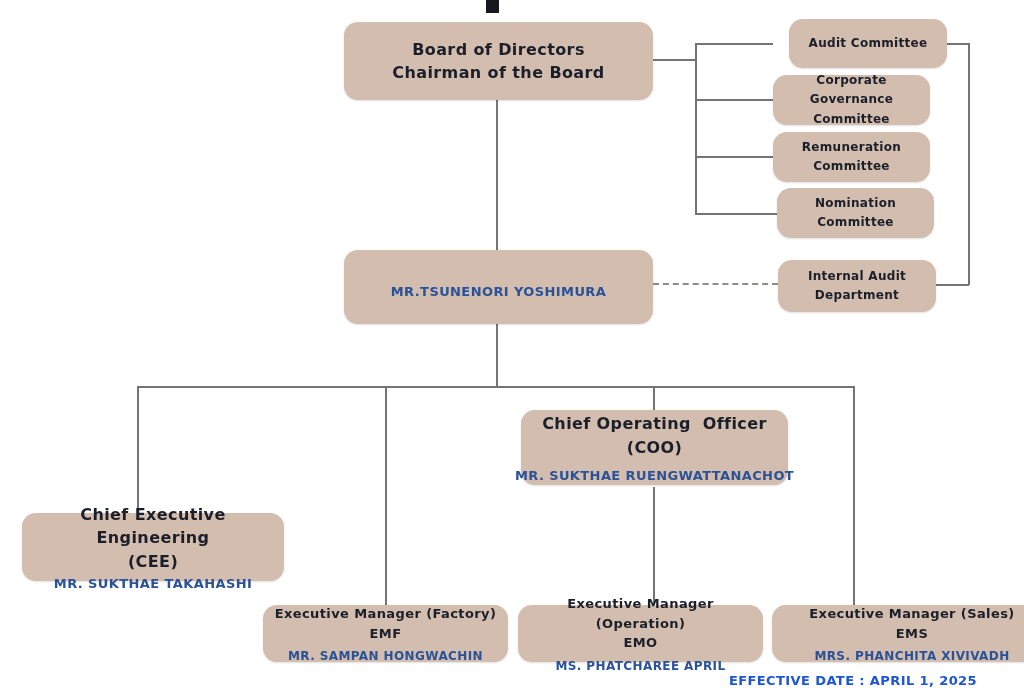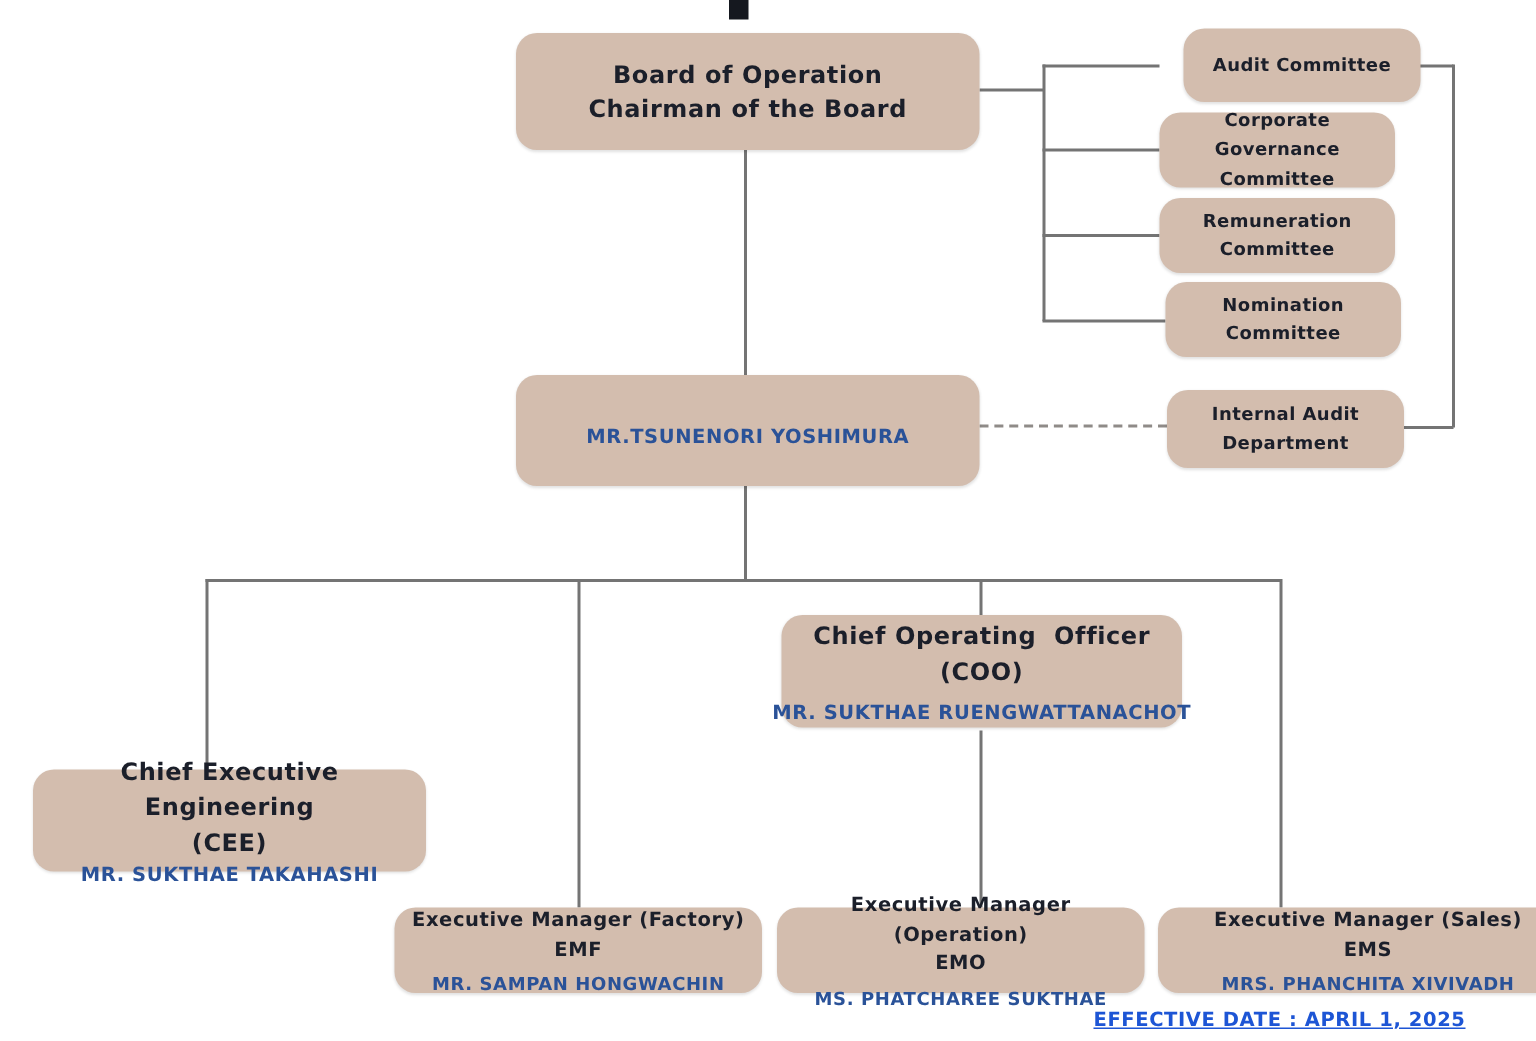--- a/index.html
+++ b/index.html
@@ -53,21 +53,20 @@
     background: none;
   }
   #effective-date {
     position: absolute;
     right: 47px;
     bottom: 6px;
     color: #1d55d5;
     font-weight: 700;
     font-size: 13px;
     letter-spacing: 0.4px;
-    text-decoration: underline;
     cursor: pointer;
   }
   #top-mark {
     position: absolute;
     left: 486px; top: 0;
     width: 13px; height: 13px;
     background: #15181f;
   }
 </style>
 </head>
@@ -90,21 +89,21 @@
   <div class="hline" style="left:137px; top:386px; width:717px;"></div>
   <div class="vline" style="left:137px; top:386px; height:127px;"></div>
   <div class="vline" style="left:385px; top:386px; height:219px;"></div>
   <div class="vline" style="left:653px; top:386px; height:24px;"></div>
   <div class="vline" style="left:653px; top:487px; height:118px;"></div>
   <div class="vline" style="left:853px; top:386px; height:219px;"></div>
 
   <div id="top-mark"></div>
 
   <div class="node big" style="left:344px; top:22px; width:309px; height:78px;">
-    <div class="title">Board of Operation
+    <div class="title">Board of Directors
 Chairman of the Board</div>
   </div>
 
   <div class="node big" style="left:344px; top:250px; width:309px; height:74px;">
     <div class="name">MR.TSUNENORI YOSHIMURA</div>
   </div>
 
   <div class="node big" style="left:521px; top:410px; width:267px; height:75px;">
     <div class="title">Chief Operating  Officer
 (COO)</div>
@@ -119,21 +118,21 @@
 
   <div class="node mgr" style="left:263px; top:605px; width:245px; height:57px;">
     <div class="title">Executive Manager (Factory)
 EMF</div>
     <div class="name">MR. SAMPAN HONGWACHIN</div>
   </div>
 
   <div class="node mgr" style="left:518px; top:605px; width:245px; height:57px;">
     <div class="title">Executive Manager (Operation)
 EMO</div>
-    <div class="name">MS. PHATCHAREE SUKTHAE</div>
+    <div class="name">MS. PHATCHAREE APRIL</div>
   </div>
 
   <div class="node mgr" style="left:772px; top:605px; width:280px; height:57px;">
     <div class="title">Executive Manager (Sales)
 EMS</div>
     <div class="name">MRS. PHANCHITA XIVIVADH</div>
   </div>
 
   <div class="node committee" style="left:789px; top:19px; width:158px; height:49px;">
     <div class="title">Audit Committee</div>

